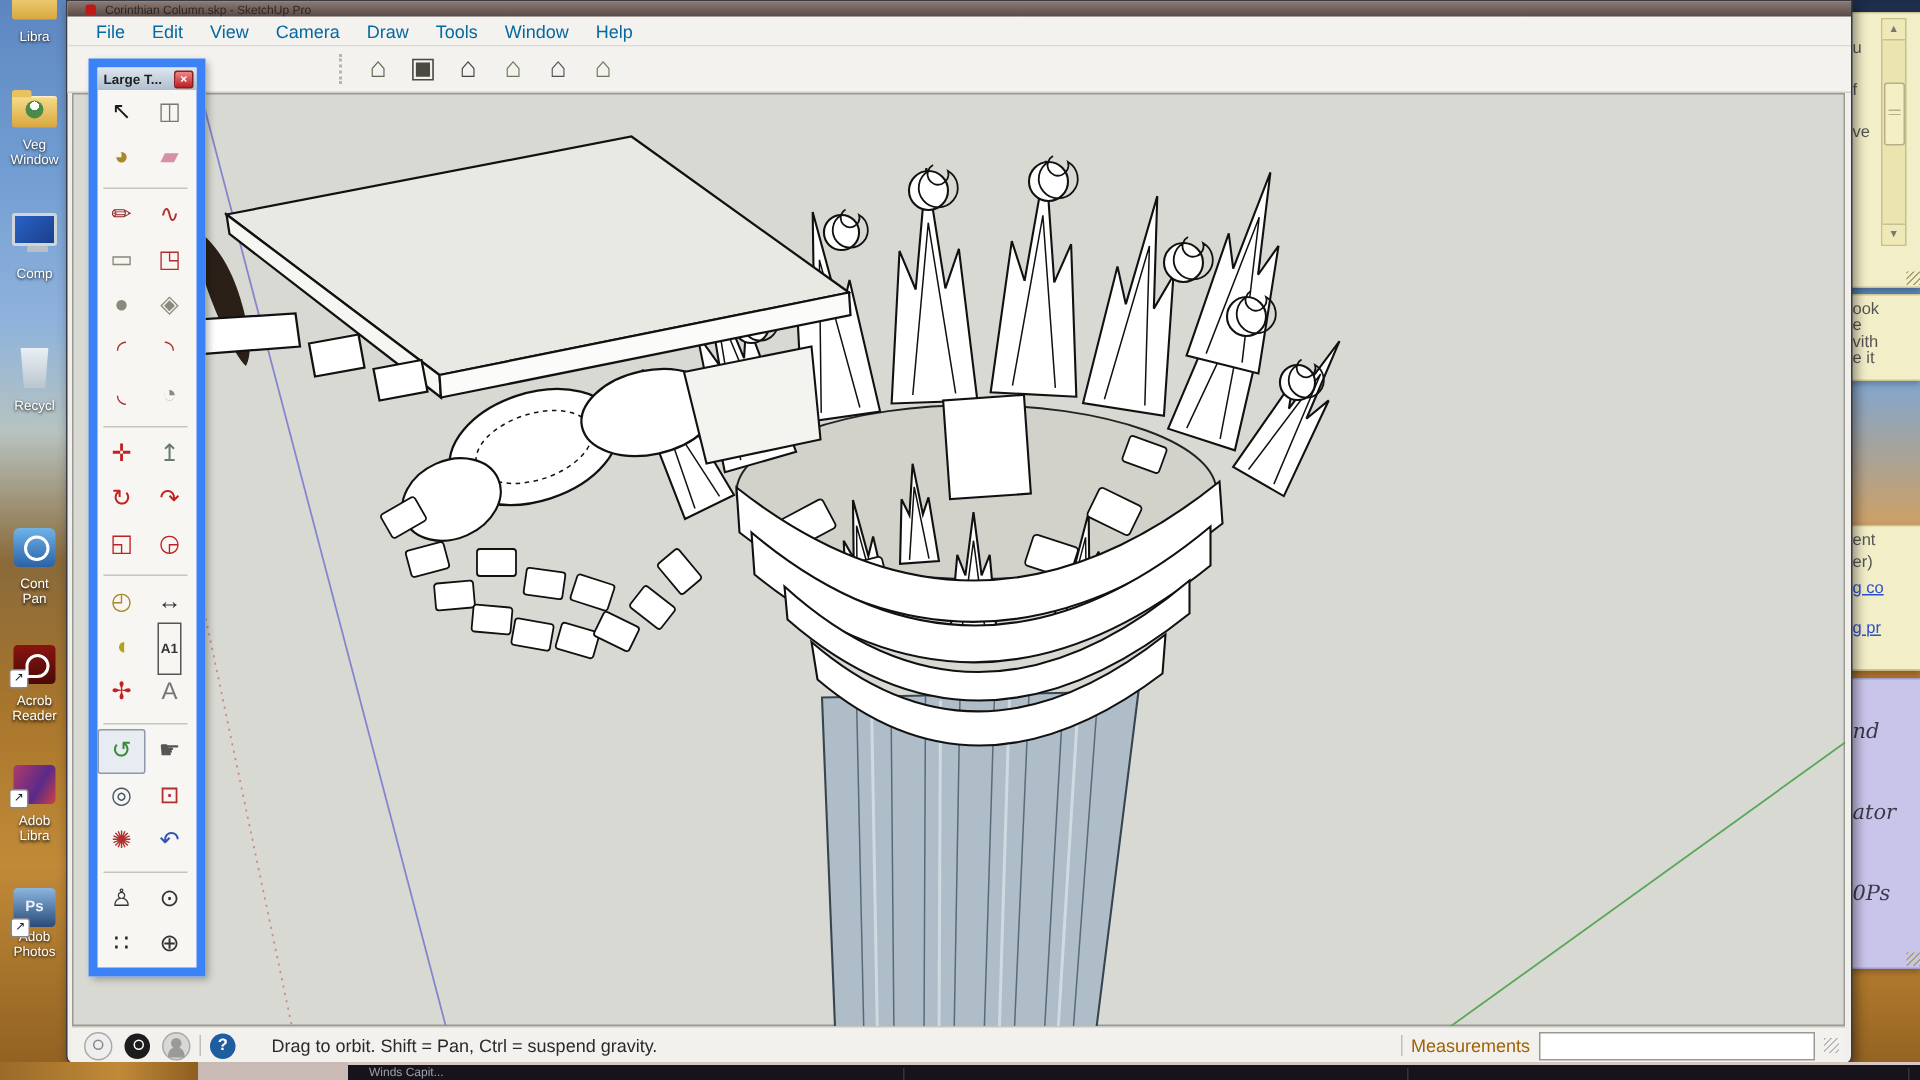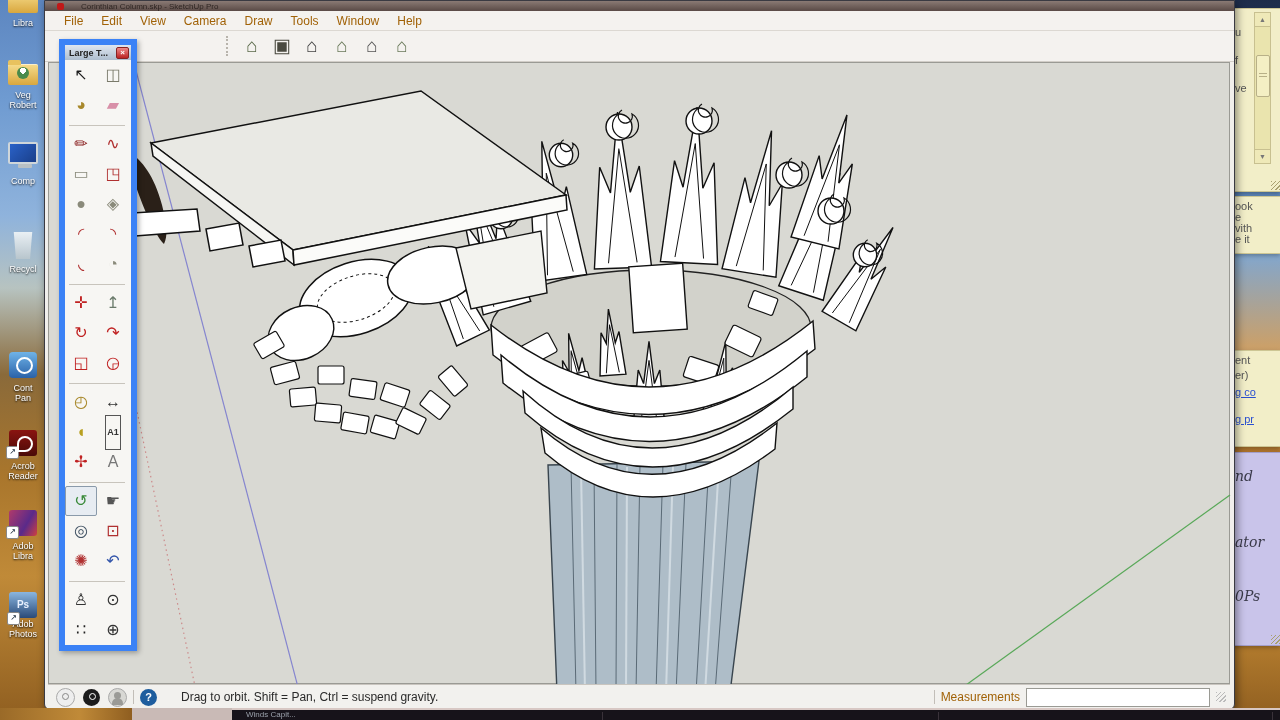--- a/index.html
+++ b/index.html
@@ -45,24 +45,24 @@
   .shortcut{position:absolute;left:-3px;bottom:-3px;width:11px;height:11px;background:#fff;
     border:1px solid #888;border-radius:2px;font-size:8px;line-height:10px;color:#123;text-align:center}
 
   
   .appwin{position:absolute;left:44px;top:0;width:1189px;height:708px;z-index:2;
     background:#f1efec;border:1px solid #3a3a42;border-radius:0 0 6px 6px;
     box-shadow:2px 3px 8px rgba(0,0,0,.45)}
   .titlebar{height:10px;background:linear-gradient(#8a7a74,#5a4a46);overflow:hidden;
     position:relative;display:flex;align-items:center}
   .tlogo{width:7px;height:7px;margin-left:12px;background:#c01818;border-radius:2px}
-  .ttext{font-size:8px;color:#16100e;opacity:.75;margin-left:17px;filter:blur(.4px);white-space:nowrap}
+  .ttext{font-size:8px;color:#16100e;opacity:.75;margin-left:6px;filter:blur(.4px);white-space:nowrap}
   .menubar{height:19px;background:#f4f2ef;border-bottom:1px solid #dcd8d2;
     display:flex;align-items:center;padding-left:10px}
-  .menubar .mi{font-size:12px;color:#a16207;padding:1px 9px;cursor:default}
+  .menubar .mi{font-size:12px;color:#0369a1;padding:1px 9px;cursor:default}
   .toolrow{height:30px;background:#f4f2ef;border-bottom:1px solid #d2cec8;position:relative}
   .grip{position:absolute;left:181px;top:5px;height:20px;width:3px;
     border-left:2px dotted #b8b4ac}
   .views{position:absolute;left:192px;top:2px;display:flex}
   .vbtn{width:30px;height:26px;text-align:center;font-size:19px;line-height:26px;cursor:default}
 
   
   .viewport{position:absolute;left:3px;top:61px;width:1182px;height:622px;
     background:#d9d9d3;border:1px solid #9a9a94;box-sizing:border-box}
   .viewport svg{position:absolute;left:0;top:0}
@@ -134,21 +134,21 @@
 <div class="wall wall-left"></div>
 <div class="wall wall-right"></div>
 
 <div class="dicon" style="top:-8px">
   <span class="ig folder"></span>
   <span class="lbl">Libra</span>
 </div>
 <div class="dicon" style="top:64px">
   <span class="ig folder"><span class="person"></span></span>
   <span class="lbl">Veg
-Robert</span>
+Window</span>
 </div>
 <div class="dicon" style="top:142px">
   <span class="ig computer"></span>
   <span class="lbl" style="margin-top:8px">Comp</span>
 </div>
 <div class="dicon" style="top:232px">
   <span class="ig bin"></span>
   <span class="lbl">Recycl</span>
 </div>
 <div class="dicon" style="top:352px">
@@ -189,21 +189,21 @@
   <span class="tx" style="top:26px">vith</span>
   <span class="tx" style="top:37px">e it</span>
 </div>
 <div class="note n-yellow" style="left:1231px;top:350px;width:49px;height:95px">
   <span class="tx" style="top:4px">ent</span>
   <span class="tx" style="top:19px">er)</span>
   <span class="tx lk" style="top:36px">g co</span>
   <span class="tx lk" style="top:63px">g pr</span>
 </div>
 <div class="note n-lav" style="left:1231px;top:452px;width:49px;height:192px">
-  <span class="tx hand" style="top:18px">nd</span>
+  <span class="tx hand" style="top:30px">nd</span>
   <span class="tx hand" style="top:84px">ator</span>
   <span class="tx hand" style="top:138px">0Ps</span>
   <div class="ngrip"></div>
 </div>
 
 <div class="appwin">
 
   <div class="titlebar">
     <span class="tlogo"></span>
     <span class="ttext">Corinthian Column.skp - SketchUp Pro</span>

